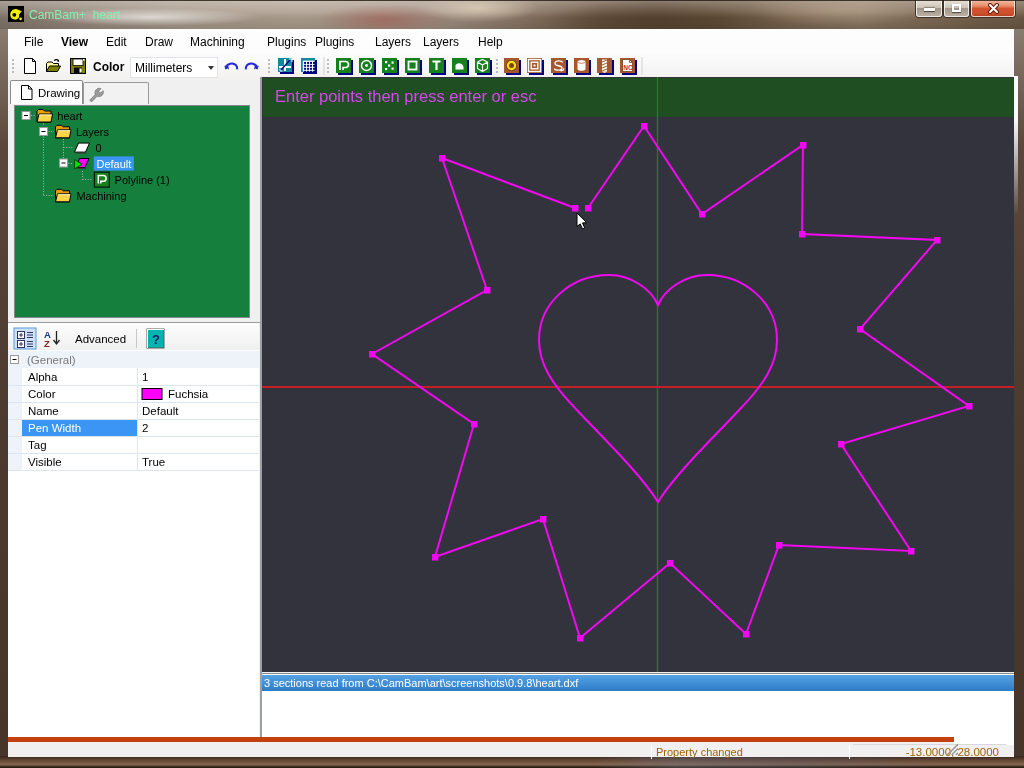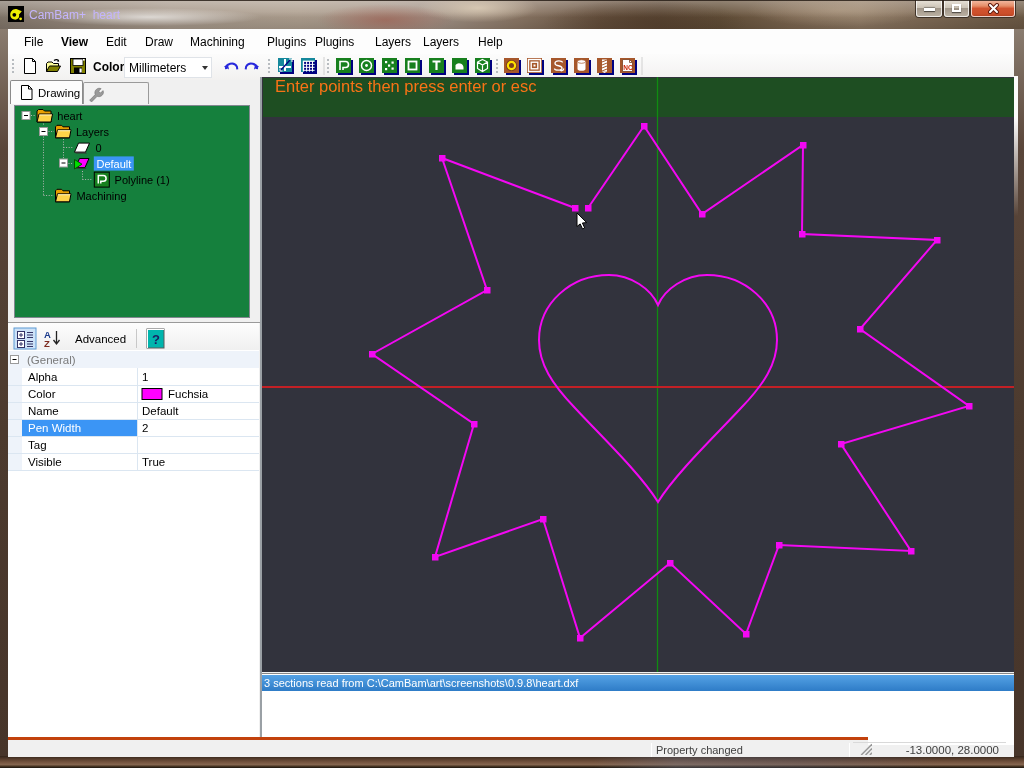--- a/index.html
+++ b/index.html
@@ -12,21 +12,21 @@
   background:
     radial-gradient(ellipse 85px 20px at 385px 20px, rgba(158,84,70,.55), rgba(158,84,70,0) 80%),
     radial-gradient(ellipse 75px 18px at 478px 8px, rgba(228,213,190,.75), rgba(228,213,190,0) 80%),
     radial-gradient(ellipse 120px 26px at 645px 22px, rgba(76,56,38,.5), rgba(76,56,38,0) 85%),
     radial-gradient(ellipse 110px 20px at 840px 10px, rgba(196,176,152,.45), rgba(196,176,152,0) 85%),
     linear-gradient(rgba(255,255,255,.30), rgba(255,255,255,.10) 40%, rgba(0,0,0,.06) 60%, rgba(0,0,0,.14)),
     linear-gradient(90deg,#84786c 0,#94867a 60px,#a99b8d 170px,#b0a191 300px,#a6968a 430px,#8c7866 520px,#6b5542 600px,#5f4a37 660px,#645039 720px,#7c6650 790px,#8d7862 860px,#816c57 920px,#75614c 980px,#6e5b46 1024px);
 }
 #titleglow { left:0px; top:2px; width:340px; height:26px;
   background:radial-gradient(ellipse 150px 12px at 44% 58%, rgba(255,255,255,.65), rgba(255,255,255,0) 75%); }
-#apptitle { left:29px; top:8px; font-size:12px; color:#c4b5fd; }
+#apptitle { left:29px; top:8px; font-size:12px; color:#86efac; }
 #appicon { left:8px; top:6px; width:16px; height:16px; background:#000; }
 #borderL { left:0; top:29px; width:8px; height:731px;
   background:linear-gradient(#8a7c6f, #5a463a 120px, #4c3a2e 400px, #47352a); }
 #borderR { left:1014px; top:29px; width:10px; height:731px;
   background:linear-gradient(#8a7c6f, #5a463a 120px, #4c3a2e 400px, #47352a); }
 #borderRglass { left:1013px; top:76px; width:4.5px; height:140px;
   background:linear-gradient(rgba(255,255,255,.98) 30%, rgba(255,255,255,0)); }
 #borderB { left:0; top:756px; width:1024px; height:12px;
   background:
     linear-gradient(90deg, rgba(0,0,0,0) 0 58%, rgba(110,118,140,.35) 66%, rgba(90,96,120,.30) 78%, rgba(0,0,0,0) 92%),
@@ -44,53 +44,53 @@
   background:linear-gradient(#f5bda6 0%, #e68e69 35%, #d15430 50%, #cc4e2a 80%, #b0401f 100%); }
 
 
 #client { left:8px; top:29px; width:1006px; height:728px; background:#f0f0f0; }
 
 #menubar { left:0; top:0; width:1006px; height:25px; background:#fdfdfd; font-size:12px; color:#000; }
 #menubar span { position:absolute; top:6px; }
 #toolbar { left:0; top:25px; width:1006px; height:26px;
   background:linear-gradient(#fcfcfc,#f2f1f0); }
 #units { left:85px; top:6px; font-size:12px; font-weight:bold; color:#000; }
-#combo { left:116px; top:3px; width:88px; height:21px; background:#fff; border:1px solid #dfe3e8; font-size:12px; }
+#combo { left:122px; top:3px; width:88px; height:21px; background:#fff; border:1px solid #dfe3e8; font-size:12px; }
 #combo .txt { position:absolute; left:4px; top:3px; }
 #combo .drop { position:absolute; right:0; top:0; width:13px; height:19px; background:#fff; }
 #combo .arr { position:absolute; right:3px; top:8px; width:0; height:0; border:3.5px solid transparent; border-top:4px solid #333; }
 
 
 #tabs { left:0; top:48px; width:254px; height:26px; }
 .tab { position:absolute; font-size:12px; }
 #tabDrawing { left:2px; top:3px; width:73px; height:24px; background:#fcfcfc; border:1px solid #8b8b8b; border-bottom:none; border-radius:2px 2px 0 0; }
 #tabSystem { left:75px; top:5px; width:66px; height:22px; background:#f2f2f2; border:1px solid #9a9a9a; border-bottom:none; border-radius:2px 2px 0 0; }
 #treebox { left:6px; top:76px; width:236px; height:213px; background:#15803d; border:1px solid #828790; font-size:12px; }
 
 
 #propsep { left:0; top:293px; width:252px; height:1px; background:#9a9a9a; }
 #proppanel { left:0; top:294px; width:251px; height:414px; background:#fff; }
 #proptb { position:absolute; left:0; top:0; width:251px; height:27px; background:linear-gradient(#fdfdfd,#f0f0f0); }
 
 
 #canvas { left:254px; top:48px; width:752px; height:595px; background:#32333d; }
 #banner { position:absolute; left:1px; top:1px; width:751px; height:39px; background:#1e4e22; }
-#bannertext { position:absolute; left:13px; top:0; font-size:16.5px; color:#f97316; }
+#bannertext { position:absolute; left:13px; top:10px; font-size:16.5px; color:#d946ef; }
 
 
 #log { left:254px; top:644px; width:752px; height:72px; background:#fff; border-top:1px solid #888; }
 #logsel { position:absolute; left:0; top:1px; width:752px; height:16px;
   background:linear-gradient(#55a2e5,#2e7cc7); color:#fff; font-size:11px; }
 #logsel span { position:absolute; left:2px; top:2px; }
 
 
 #vsplit { left:252px; top:48px; width:2px; height:660px; background:#9aa0a5; }
 
 
-#status { left:0; top:708px; width:860px; height:20px; background:#f0f0f0; border-top:3px solid #c2410c; font-size:12px; color:#404040; }
+#status { left:0; top:708px; width:946px; height:20px; background:#f0f0f0; border-top:5px solid #c2410c; font-size:12px; color:#a16207; }
 .ssep { position:absolute; top:3px; width:1px; height:14px; background:#cfcfcf; border-right:1px solid #fff; }
 #grip { position:absolute; right:-4px; bottom:2px; width:14px; height:14px; }
 </style>
 </head>
 <body>
 
 <div class="abs" id="titlebar"></div>
 <div class="abs" id="titleglow"></div>
 <div class="abs" id="appicon">
   <svg width="16" height="16" viewBox="0 0 16 16">

